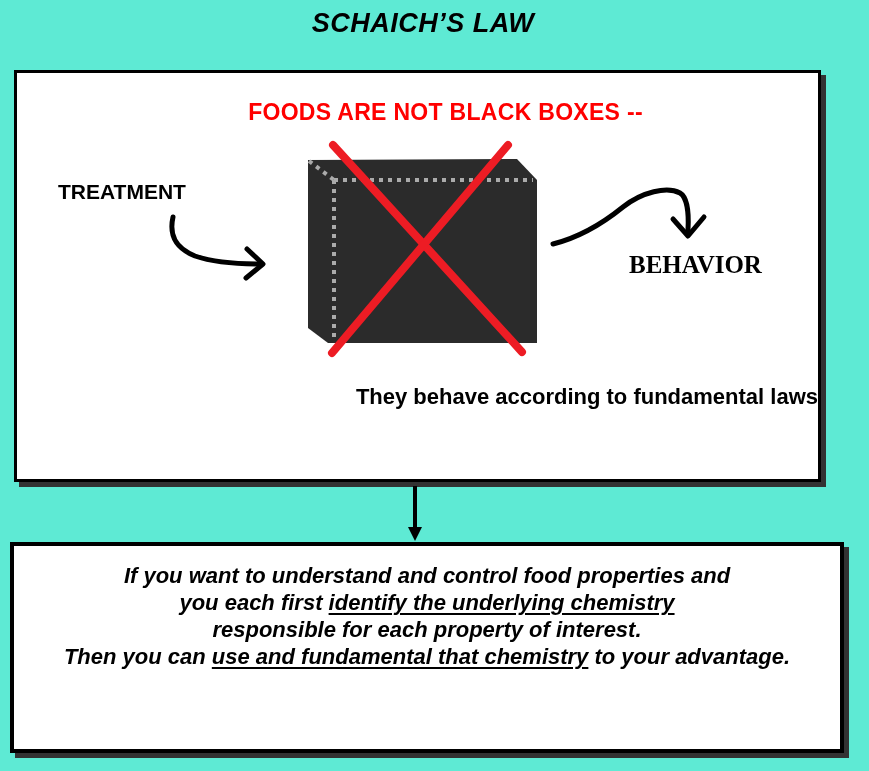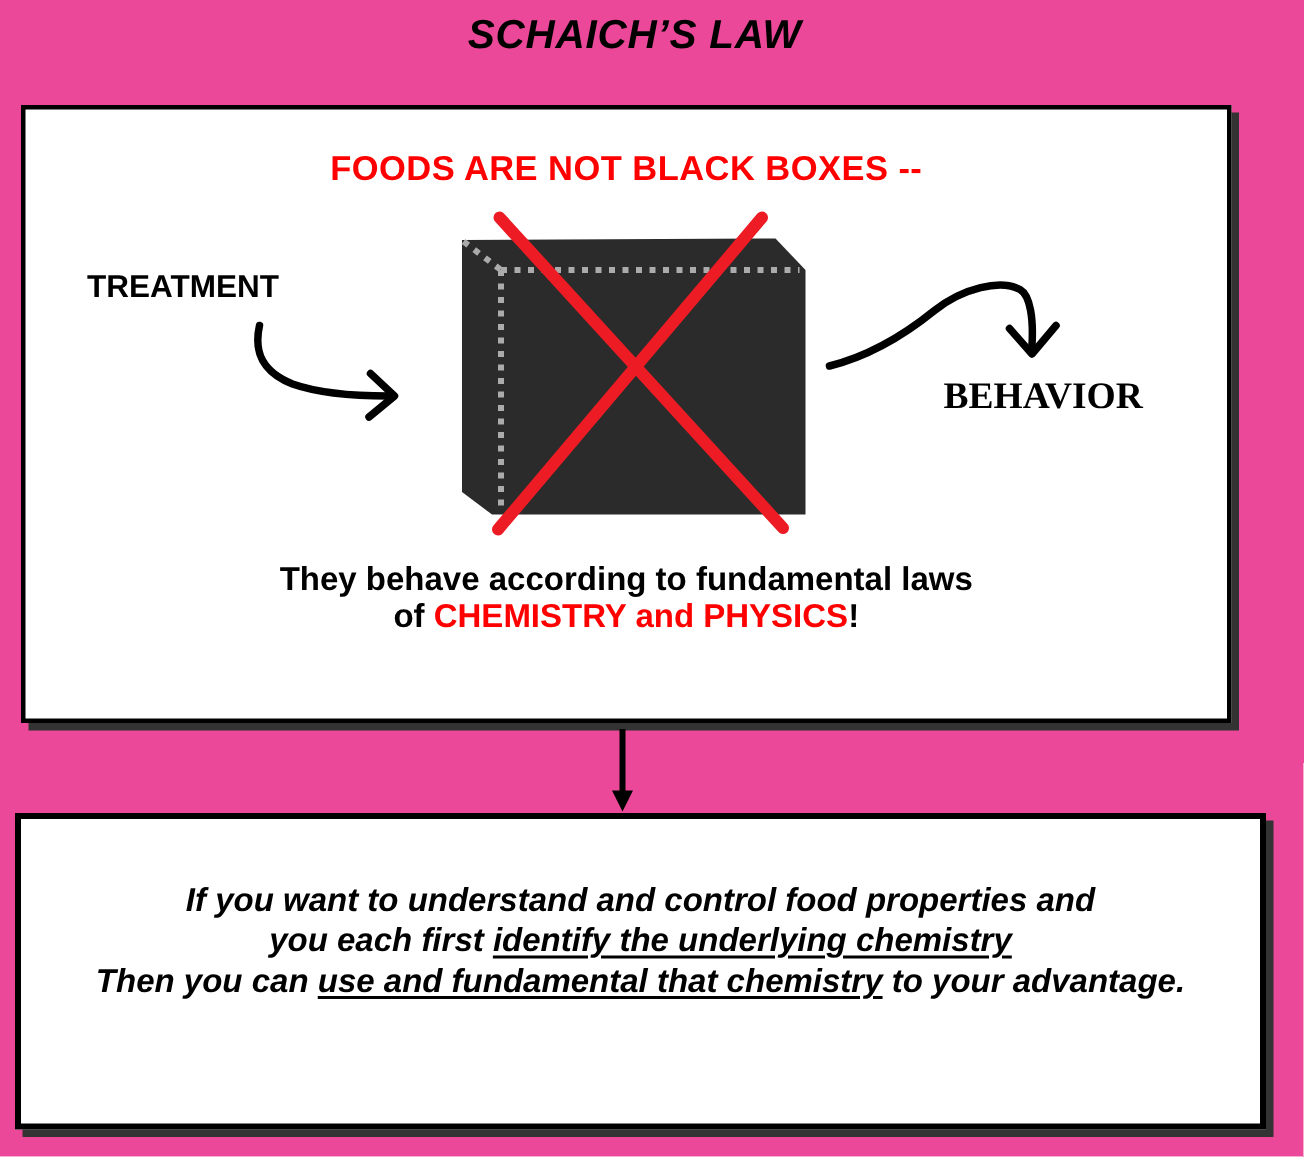--- a/index.html
+++ b/index.html
@@ -1,52 +1,52 @@
 <!DOCTYPE html>
 <html><head>
 <meta charset="utf-8">
 <style>
   html,body { margin:0; padding:0; background:#ffffff; }
   .canvas {
-    position:relative; width:869px; height:771px; background:#ec4899;
+    position:relative; width:869px; height:771px; background:#5eead4;
     font-family:"Liberation Sans","DejaVu Sans",sans-serif; color:#000;
     overflow:hidden;
   }
   .slide-title {
     position:absolute; top:8px; left:0; width:846px; text-align:center;
     font-size:27px; font-weight:bold; font-style:italic; letter-spacing:0.5px;
   }
   .top-box {
     position:absolute; left:14px; top:70px; width:801px; height:406px;
     border:3px solid #000; background:#fff; box-shadow:5px 5px 0 #333333;
   }
   .red-heading {
     position:absolute; top:26px; left:0; width:100%; text-align:center;
-    font-size:23px; font-weight:bold; color:#FF0000; letter-spacing:0.3px;
+    font-size:23px; font-weight:bold; color:#FF0000; letter-spacing:0.3px;padding-left:28px;
   }
   .treatment-label {
     position:absolute; left:41px; top:107px; font-size:21px; font-weight:bold;
   }
   .behavior-label {
     position:absolute; left:612px; top:178px; font-size:25px; font-weight:bold;font-family:Liberation Serif, serif;
   }
   .diagram-svg { position:absolute; left:0; top:0; }
   .caption {
-    position:absolute; top:300px; left:0; width:100%; text-align:center;
+    position:absolute; top:311px; left:0; width:100%; text-align:right;
     font-size:22px; font-weight:bold; line-height:25px;
   }
   .red { color:#FF0000; }
   .connector-svg { position:absolute; left:406px; top:483px; }
   .bottom-box {
     position:absolute; left:10px; top:542px; width:826px; height:203px;
     border:4px solid #000; background:#fff; box-shadow:5px 5px 0 #333333;
     box-sizing:content-box;
   }
   .bottom-text {
-    padding-top:40px; text-align:center; font-size:22px; font-weight:bold;
+    padding-top:16px; text-align:center; font-size:22px; font-weight:bold;
     font-style:italic; line-height:27px;
   }
   .u { text-decoration:underline; text-decoration-thickness:2px; text-underline-offset:3px;text-align:right; }
 </style>
 </head>
 <body>
 
 <div class="canvas">
 
   <div class="slide-title">SCHAICH’S LAW</div>
@@ -80,30 +80,30 @@
       </g>
 
       <g fill="none" stroke="#000" stroke-width="5" stroke-linecap="round" stroke-linejoin="round">
         <path d="M 536,171 C 556,166 580,155 606,134 C 625,119 650,113 663,120 C 670,124 672,140 671,157"></path>
         <polyline points="656,146 671,163 687,144"></polyline>
       </g>
     </svg>
 
     <div class="caption">
       <div>They behave according to fundamental laws</div>
-      <div><span>of </span><span class="red">CHEMISTRY and PHYSICS</span><span>!</span></div>
     </div>
   </div>
 
   <svg class="connector-svg" width="20" height="62" viewBox="0 0 20 62">
     <line x1="9" y1="3" x2="9" y2="45" stroke="#000" stroke-width="4"></line>
     <polygon points="2,44 16,44 9,58" fill="#000"></polygon>
   </svg>
 
   <div class="bottom-box">
     <div class="bottom-text">
       <div>If you want to understand and control food properties and</div>
       <div><span>you each first </span><span class="u">identify the underlying chemistry</span></div>
+      <div>responsible for each property of interest.</div>
       <div><span>Then you can </span><span class="u">use and fundamental that chemistry</span><span> to your advantage.</span></div>
     </div>
   </div>
 
 </div>
 
 </body></html>

